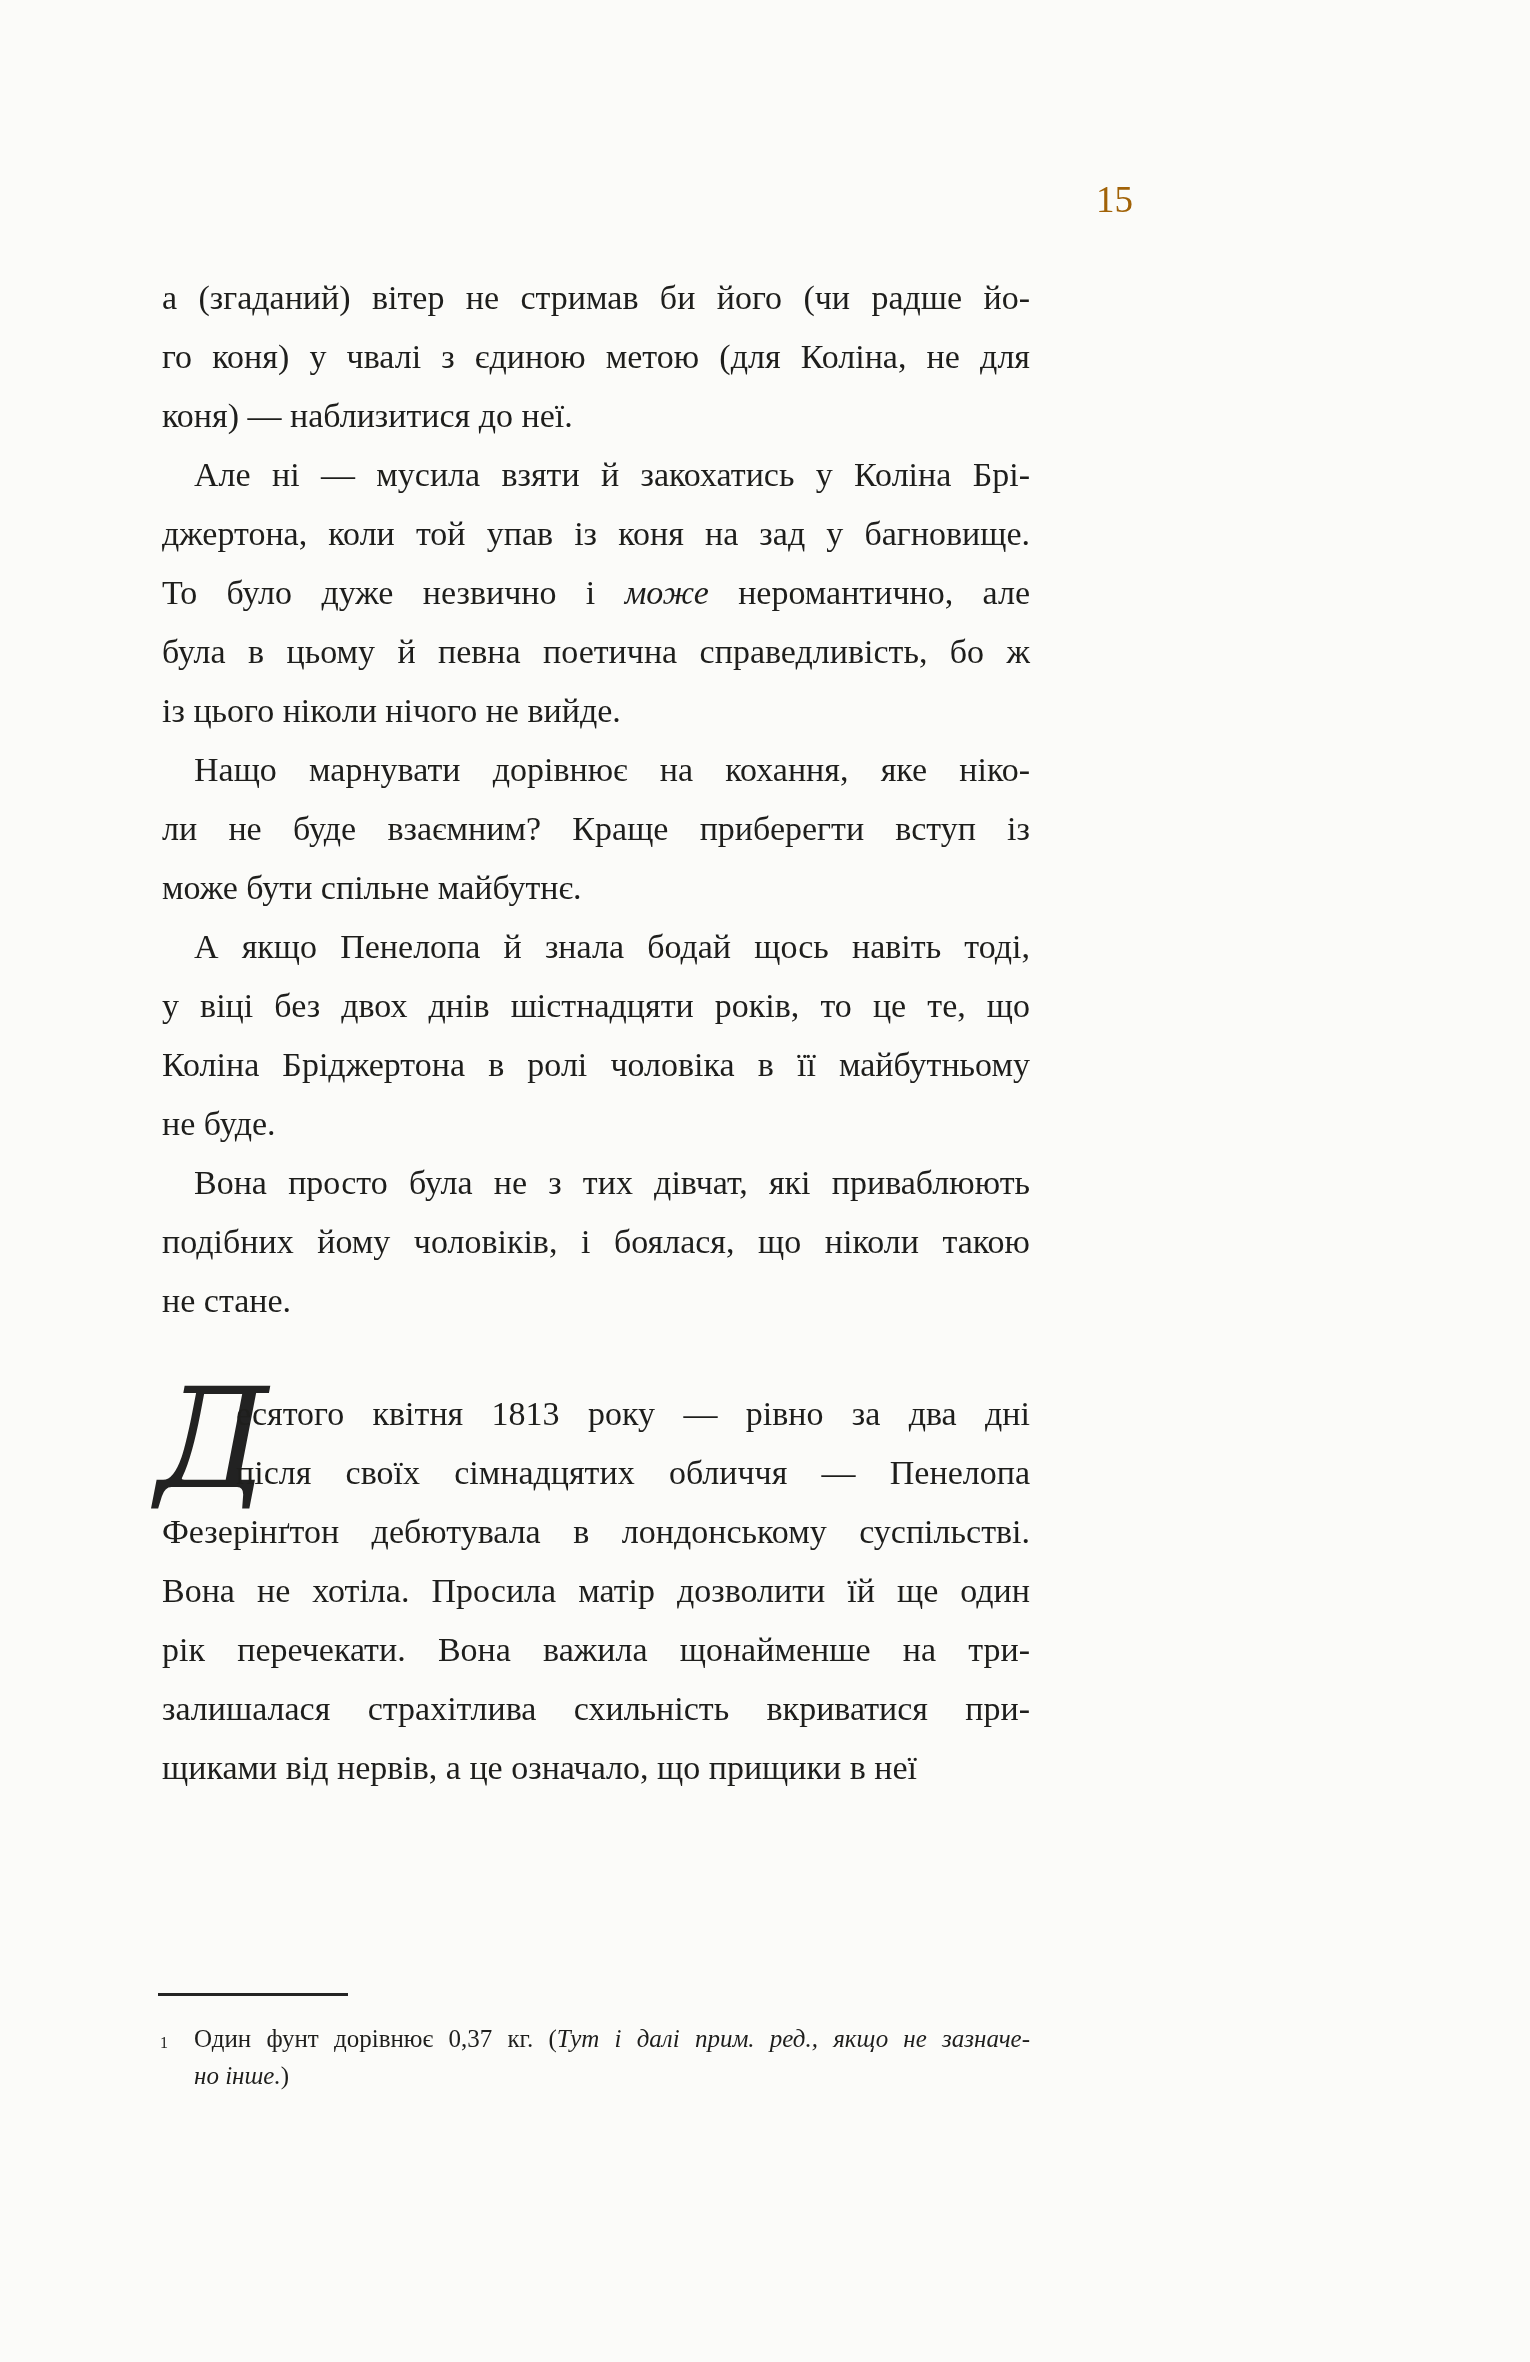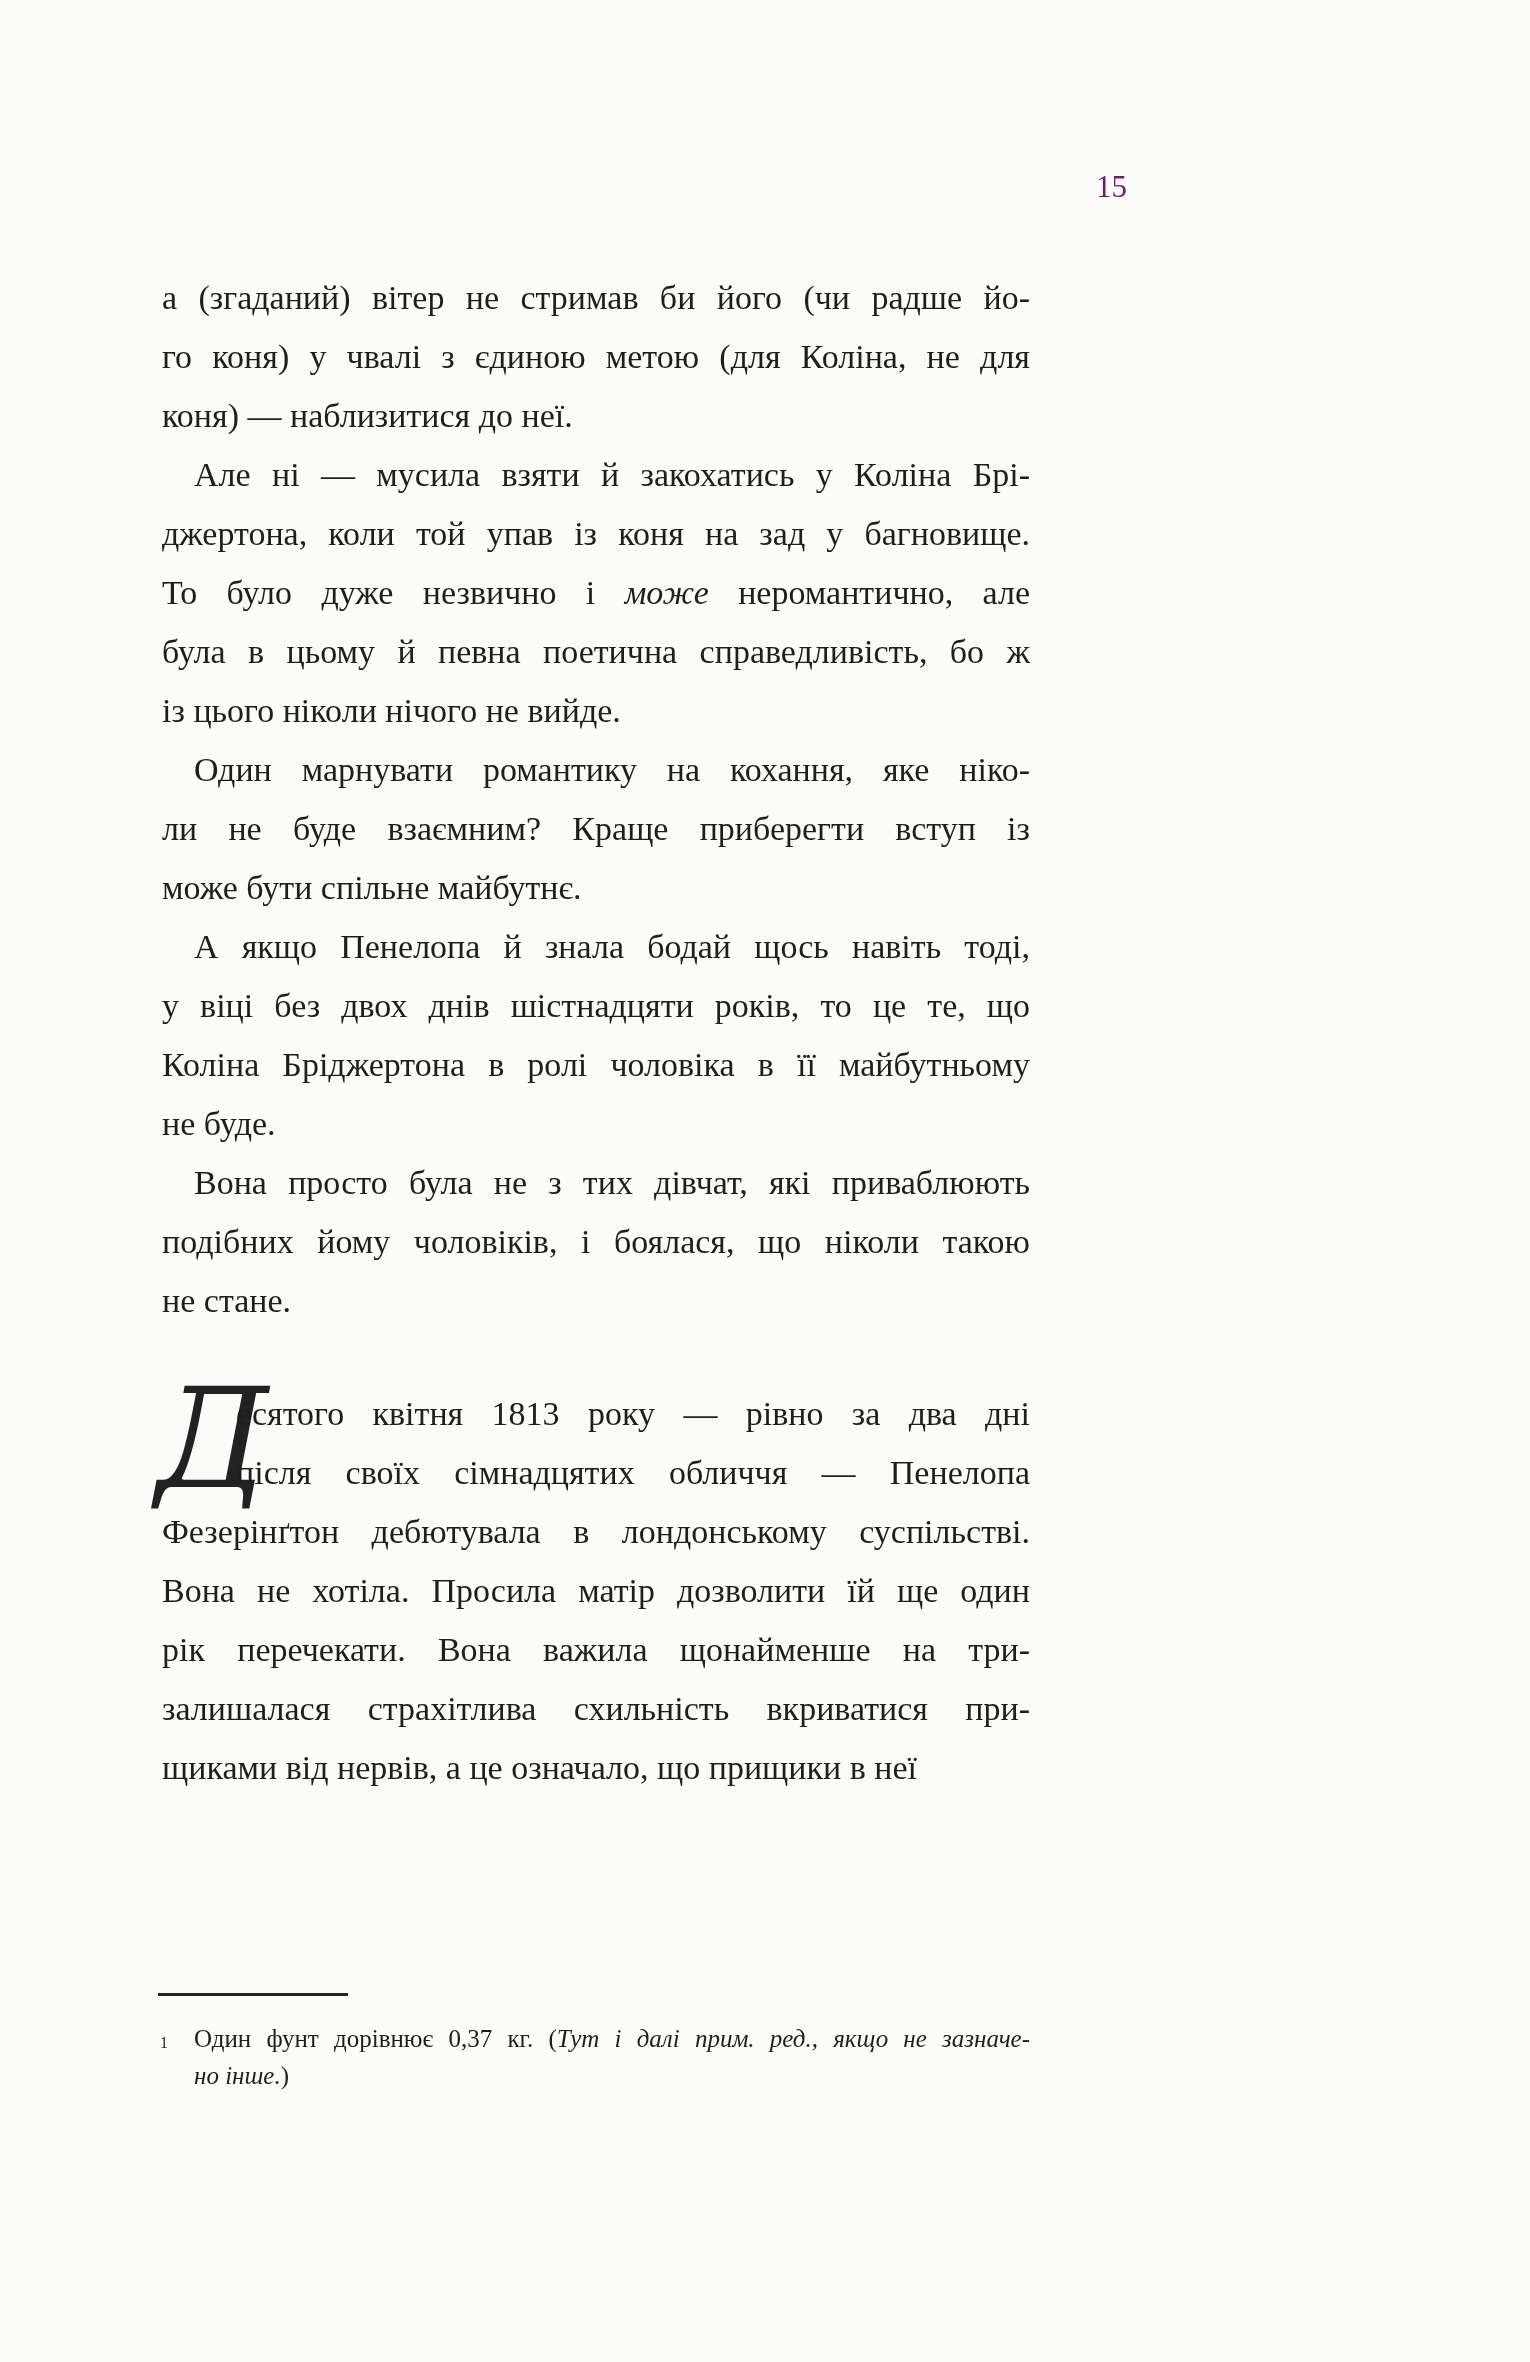--- a/index.html
+++ b/index.html
@@ -9,23 +9,23 @@
     font-family: "Liberation Serif", "DejaVu Serif", serif;
     color: #1e1e1c;
     position: relative;
     overflow: hidden;
   }
   .page {
     position: absolute; inset: 0;
   }
   .page-number {
     position: absolute;
-    left: 1096px; top: 171px;
-    font-size: 31px; line-height: 31px;
-    color: #701a75;
+    left: 1096px; top: 184px;
+    font-size: 37px; line-height: 31px;
+    color: #a16207;
   }
   .text-block {
     position: absolute;
     left: 156px; top: 268px;
     width: 874px;
     font-size: 34px;
     line-height: 59px;
   }
   .para { margin: 0; }
   .para.section-start { margin-top: 54px; }
@@ -91,21 +91,21 @@
         <div class="line last"><span>коня) — наблизитися до неї.</span></div>
       </div>
       <div class="para">
         <div class="line indent"><span>Але ні — мусила взяти й закохатись у Коліна Брі-</span></div>
         <div class="line"><span>джертона, коли той упав із коня на зад у багновище.</span></div>
         <div class="line"><span>То було дуже незвично і </span><span class="italic">може</span><span> неромантично, але</span></div>
         <div class="line"><span>була в цьому й певна поетична справедливість, бо ж</span></div>
         <div class="line last"><span>із цього ніколи нічого не вийде.</span></div>
       </div>
       <div class="para">
-        <div class="line indent"><span>Один марнувати романтику на кохання, яке ніко-</span></div>
+        <div class="line indent"><span>Нащо марнувати дорівнює на кохання, яке ніко-</span></div>
         <div class="line"><span>ли не буде взаємним? Краще приберегти вступ із</span></div>
         <div class="line last"><span>може бути спільне майбутнє.</span></div>
       </div>
       <div class="para">
         <div class="line indent"><span>А якщо Пенелопа й знала бодай щось навіть тоді,</span></div>
         <div class="line"><span>у віці без двох днів шістнадцяти років, то це те, що</span></div>
         <div class="line"><span>Коліна Бріджертона в ролі чоловіка в її майбутньому</span></div>
         <div class="line last"><span>не буде.</span></div>
       </div>
       <div class="para">

